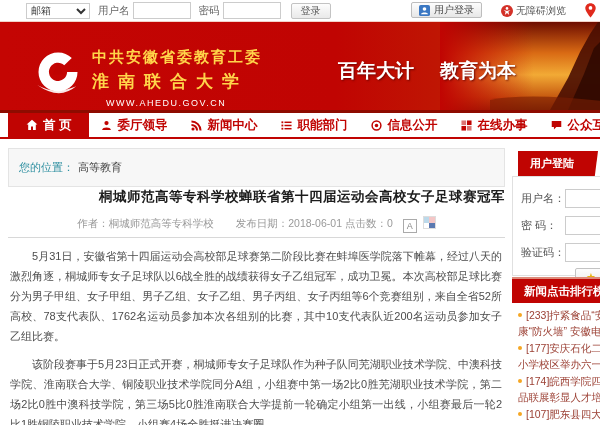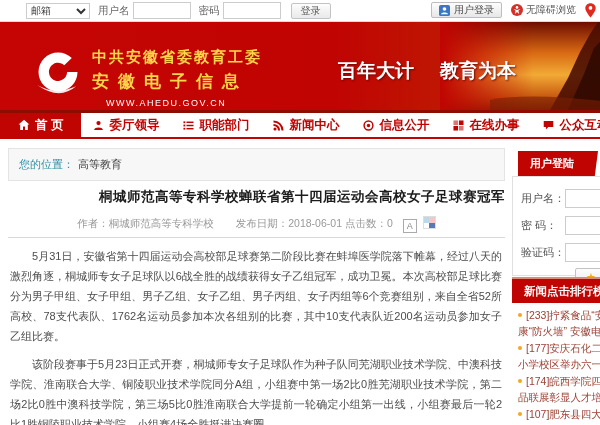--- a/index.html
+++ b/index.html
@@ -9,21 +9,21 @@
   
   .topbar{position:absolute;left:0;top:0;width:600px;height:21px;background:#fff;
           border-bottom:1px solid #f3d2c8;display:flex;align-items:center;font-size:10.5px;color:#666;}
   .topbar .mail-select{margin-left:26px;width:64px;height:16px;font-size:10px;color:#333;
           border:1px solid #ccc;background:#fff;}
   .topbar label{margin-left:8px;}
   .tb-input{width:52px;height:13px;border:1px solid #ccc;margin-left:3px;font-size:10px;}
   .tb-input.pw{width:52px;}
   .tb-btn{margin-left:10px;height:16px;font-size:10px;color:#555;padding:0 9px;
           background:linear-gradient(#fdfdfd,#e9e9e9);border:1px solid #c3c3c3;border-radius:2px;}
-  .topbar-right{position:absolute;right:4px;top:2px;display:flex;align-items:center;gap:9px;}
+  .topbar-right{position:absolute;right:4px;top:2px;display:flex;align-items:flex-end;gap:19px;}
   .userlogin-btn{display:flex;align-items:center;gap:4px;height:16px;font-size:10px;color:#444;
           padding:0 7px;background:linear-gradient(#fdfdfd,#e7e7e7);border:1px solid #bdbdbd;border-radius:2px;}
   .acc-link{display:flex;align-items:center;gap:3px;font-size:10px;color:#555;}
   .icon-svg{display:inline-block;vertical-align:middle;}
 
   
   .banner{position:absolute;left:0;top:22px;width:600px;height:88px;overflow:hidden;
           background:linear-gradient(90deg,#c40503 0%,#c00402 55%,#bf1603 72%,#c33c05 84%,#b54a08 100%);padding-left:10px;}
   .banner-sky{position:absolute;right:0;top:0;width:170px;height:88px;
           background:linear-gradient(180deg,#6e0d00 0%,#c td 0,#d96a14 35%,#f2aa35 60%,#c75a10 85%,#8a2a04 100%);}
@@ -38,25 +38,25 @@
   .slogan{position:absolute;left:338px;top:36px;font-size:19px;font-weight:bold;color:#fff;
           text-shadow:1px 1px 2px rgba(90,0,0,.8);white-space:nowrap;}
   .slogan .gap{display:inline-block;width:26px;}
 
   
   .nav{position:absolute;left:0;top:110px;width:600px;height:29px;background:#fff;
        border-top:3px solid #8e0b00;border-bottom:2px solid #c00402;box-sizing:border-box;
        display:flex;align-items:stretch;}
   .nav-item{display:flex;align-items:center;gap:5px;padding:0 12px;font-size:12.5px;
        font-weight:bold;color:#c00402;cursor:pointer;white-space:nowrap;}
-  .nav-item.active{background:#c00402;color:#fff;padding:0 18px;align-items:center;}
+  .nav-item.active{background:#c00402;color:#fff;padding:0 18px;margin-left:8px;align-items:center;}
   .nav-item svg{flex:0 0 auto;}
 
   
-  .breadcrumb{position:absolute;left:8px;top:148px;width:497px;height:33px;box-sizing:border-box;
+  .breadcrumb{position:absolute;left:8px;top:148px;width:497px;height:39px;box-sizing:border-box;
        background:#f7f7f7;border:1px solid #e4e4e4;display:flex;align-items:center;
        font-size:11px;padding-left:10px;}
   .bc-prefix{color:#2d8fa0;}
   .bc-current{color:#444;margin-left:4px;}
 
   
   .article-title{position:absolute;left:8px;top:188px;width:497px;text-align:right;
        font-size:13.5px;font-weight:bold;color:#1c1c1c;letter-spacing:.5px;}
   .article-meta{position:absolute;left:8px;top:216px;width:497px;text-align:center;
        font-size:10.5px;color:#999;}
@@ -142,62 +142,62 @@
       <path d="M120 10 L120 88 L78 88 L94 52 L104 26 Z" fill="#2e0801" opacity=".85"></path>
       <path d="M0 78 Q40 70 120 80 L120 88 L0 88 Z" fill="#7a1e03" opacity=".6"></path>
     </svg>
     <svg class="logo" width="52" height="52" viewBox="0 0 40 40">
       <path d="M20 5 a15 15 0 1 0 15 15 h-8 a7 7 0 1 1 -2.2 -5.2 l5.8 -5.5 A14.9 14.9 0 0 0 20 5 z" fill="#fff"></path>
       <path d="M20 13 l4 9 h-8 z" fill="#c00402"></path>
       <path d="M4 30 q14 8 30 1 q-13 11 -30 -1 z" fill="#fff" opacity=".9"></path>
     </svg>
     <div class="org-block">
       <div class="org-line1">中共安徽省委教育工委</div>
-      <div class="org-line2">安徽电子信息</div>
+      <div class="org-line2">淮南联合大学</div>
       <div class="org-url">WWW.AHEDU.GOV.CN</div>
     </div>
     <div class="slogan">
       <span>百年大计</span><span class="gap"></span><span>教育为本</span>
     </div>
   </div>
 
   <div class="nav">
     <div class="nav-item active">
       <svg width="12" height="12" viewBox="0 0 12 12" fill="currentColor">
           <path d="M6 .8 L11.4 5.4 H9.8 V11 H7 V7.4 H5 V11 H2.2 V5.4 H.6 Z"></path>
         </svg>
       <span>首 页</span>
     </div>
     <div class="nav-item">
       <svg width="11" height="11" viewBox="0 0 12 12" fill="currentColor">
           <circle cx="6" cy="3.4" r="2.3"></circle>
           <path d="M1.2 11c0-3.6 9.6-3.6 9.6 0z"></path>
         </svg>
       <span>委厅领导</span>
+    </div>
+    <div class="nav-item">
+      <svg width="11" height="11" viewBox="0 0 12 12" fill="currentColor">
+          <circle cx="2.2" cy="9.8" r="1.7"></circle>
+          <path d="M.5 4.3 a7.2 7.2 0 0 1 7.2 7.2 h-2.2 a5 5 0 0 0 -5 -5 z"></path>
+          <path d="M.5 .5 a11 11 0 0 1 11 11 h-2.2 a8.8 8.8 0 0 0 -8.8 -8.8 z"></path>
+        </svg>
+      <span>新闻中心</span>
     </div>
     <div class="nav-item">
       <svg width="11" height="11" viewBox="0 0 12 12" fill="currentColor">
           <rect x="0.5" y="1.5" width="2" height="2"></rect>
           <rect x="0.5" y="5" width="2" height="2"></rect>
           <rect x="0.5" y="8.5" width="2" height="2"></rect>
           <rect x="3.8" y="1.7" width="7.7" height="1.6"></rect>
           <rect x="3.8" y="5.2" width="7.7" height="1.6"></rect>
           <rect x="3.8" y="8.7" width="7.7" height="1.6"></rect>
         </svg>
       <span>职能部门</span>
     </div>
     <div class="nav-item">
-      <svg width="11" height="11" viewBox="0 0 12 12" fill="currentColor">
-          <circle cx="2.2" cy="9.8" r="1.7"></circle>
-          <path d="M.5 4.3 a7.2 7.2 0 0 1 7.2 7.2 h-2.2 a5 5 0 0 0 -5 -5 z"></path>
-          <path d="M.5 .5 a11 11 0 0 1 11 11 h-2.2 a8.8 8.8 0 0 0 -8.8 -8.8 z"></path>
-        </svg>
-      <span>新闻中心</span>
-    </div>
-    <div class="nav-item">
       <svg width="11" height="11" viewBox="0 0 12 12">
           <circle cx="6" cy="6" r="4.8" fill="none" stroke="currentColor" stroke-width="1.6"></circle>
           <circle cx="6" cy="6" r="1.9" fill="currentColor"></circle>
         </svg>
       <span>信息公开</span>
     </div>
     <div class="nav-item">
       <svg width="11" height="11" viewBox="0 0 12 12" fill="currentColor">
           <rect x="0.5" y="0.5" width="5" height="5" opacity=".55"></rect>
           <rect x="6.5" y="0.5" width="5" height="5"></rect>

